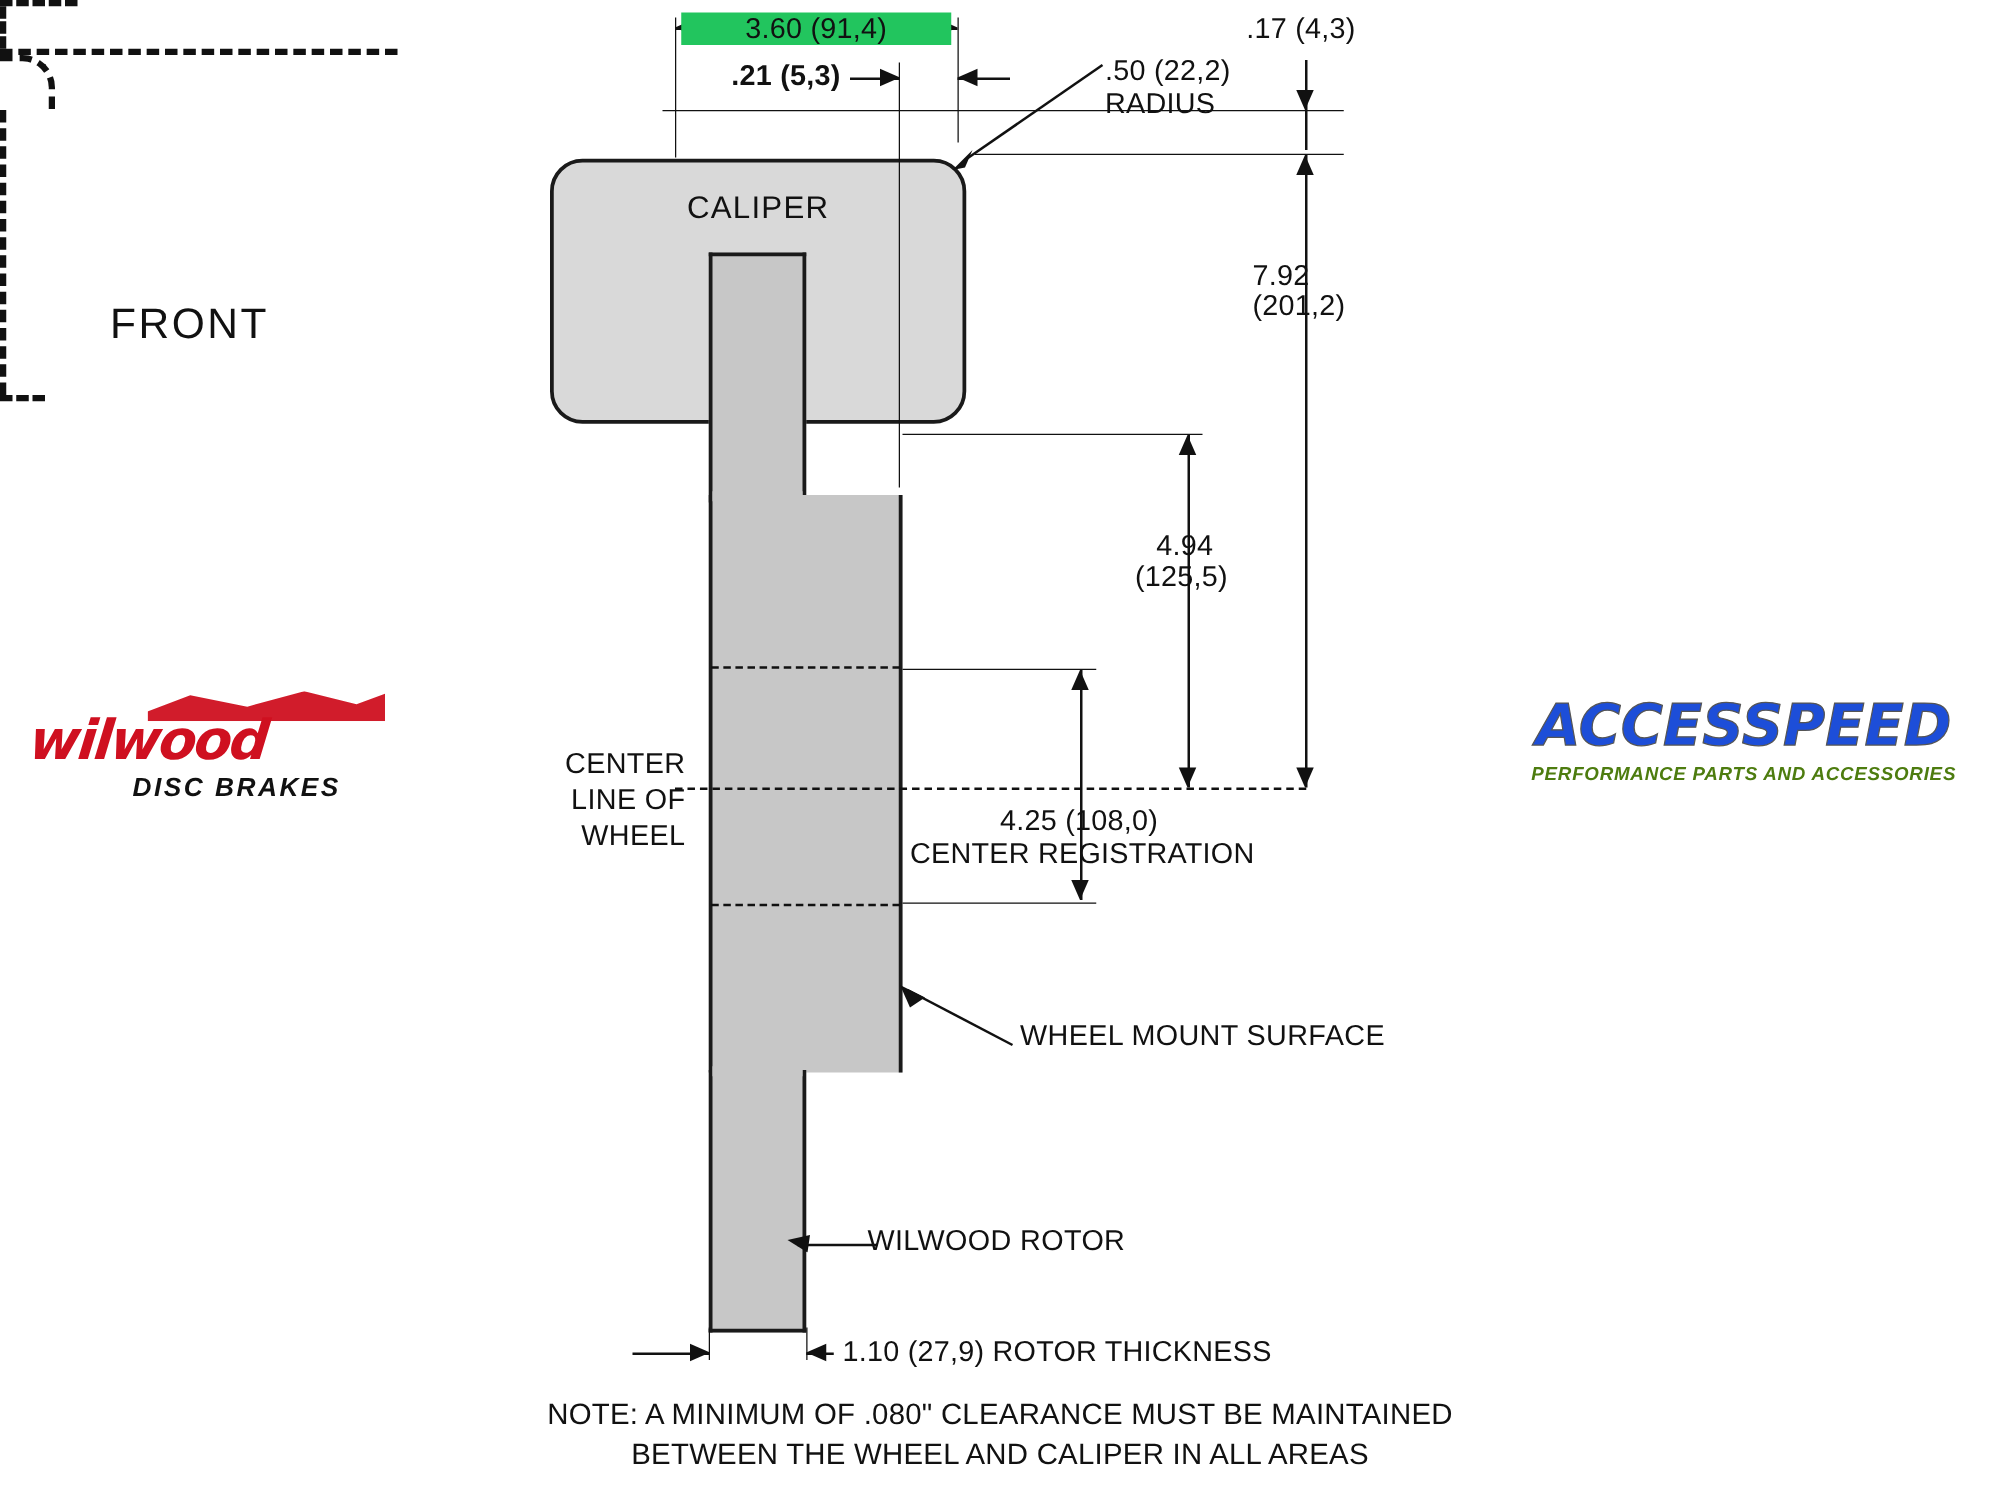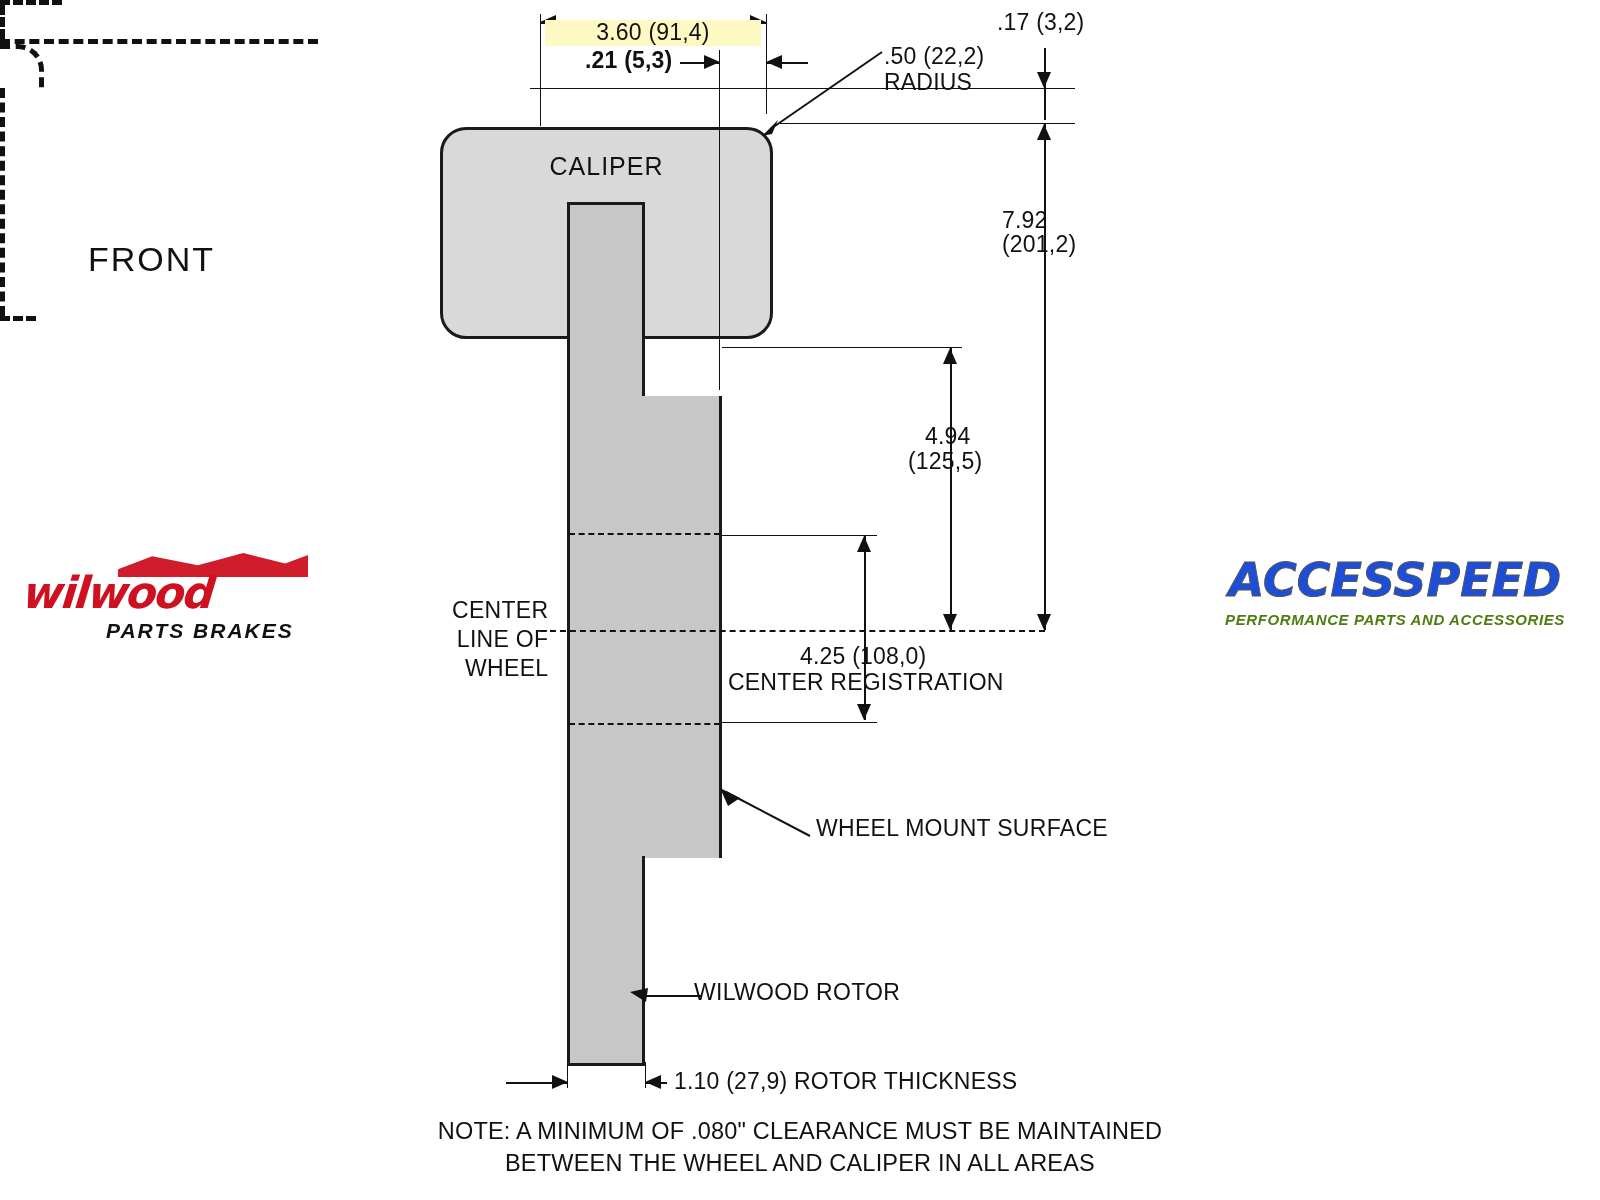--- a/index.html
+++ b/index.html
@@ -260,34 +260,34 @@
   <div class="shape" style="left:570px; top:853px; width:72px; height:8px; background:#c7c7c7;"></div>
 
   <div class="dashline" style="left:569px; top:533px; width:151px;"></div>
   <div class="dashline" style="left:569px; top:723px; width:151px;"></div>
 
   <div class="vline thin" style="left:540px; top:14px; height:112px;"></div>
   <div class="vline thin" style="left:766px; top:14px; height:100px;"></div>
   <div class="hline" style="left:540px; top:22px; width:226px;"></div>
   <div class="arr arr-l" style="left:540px; top:15px;"></div>
   <div class="arr arr-r" style="left:750px; top:15px;"></div>
-  <div class="lbl dim center" style="left:545px; top:20px; width:216px; background:#fef9c3;">3.60 (91,4)</div>
+  <div class="lbl dim center" style="left:545px; top:10px; width:216px; background:#22c55e;">3.60 (91,4)</div>
 
   <div class="vline thin" style="left:719px; top:50px; height:340px;"></div>
   <div class="hline" style="left:680px; top:62px; width:40px;"></div>
   <div class="hline" style="left:766px; top:62px; width:42px;"></div>
   <div class="arr arr-r" style="left:704px; top:55px;"></div>
   <div class="arr arr-l" style="left:766px; top:55px;"></div>
   <div class="lbl dim" style="left:585px; top:48px;font-weight:bold;">.21 (5,3)</div>
 
   <div class="hline thin" style="left:530px; top:88px; width:545px;"></div>
   <div class="hline thin" style="left:780px; top:123px; width:295px;"></div>
   <div class="vline" style="left:1044px; top:48px; height:72px;"></div>
   <div class="arr arr-d" style="left:1037px; top:72px;"></div>
-  <div class="lbl dim" style="left:997px; top:10px;">.17 (3,2)</div>
+  <div class="lbl dim" style="left:997px; top:10px;">.17 (4,3)</div>
 
   <div class="lbl dim" style="left:884px; top:44px;">.50 (22,2)</div>
   <div class="lbl dim" style="left:884px; top:70px;">RADIUS</div>
   <svg style="position:absolute; left:756px; top:44px; width:140px; height:100px;">
     <line x1="126" y1="8" x2="16" y2="84" stroke="#111" stroke-width="2"></line>
     <polygon points="6,92 22,76 16,90" fill="#111"></polygon>
   </svg>
 
   <div class="vline" style="left:1044px; top:124px; height:506px;"></div>
   <div class="arr arr-u" style="left:1037px; top:124px;"></div>
@@ -336,21 +336,21 @@
   <div class="arr arr-r" style="left:552px; top:1075px;"></div>
   <div class="arr arr-l" style="left:645px; top:1075px;"></div>
   <div class="lbl dim" style="left:674px; top:1069px;">1.10 (27,9) ROTOR THICKNESS</div>
 
   <div class="lbl note" style="left:300px; top:1118px; width:1000px;">NOTE: A MINIMUM OF .080" CLEARANCE MUST BE MAINTAINED</div>
   <div class="lbl note" style="left:300px; top:1150px; width:1000px;">BETWEEN THE WHEEL AND CALIPER IN ALL AREAS</div>
 
   <div id="wilwood-logo">
     <div id="wilwood-swoosh"></div>
     <div id="wilwood-word">wilwood</div>
-    <div id="wilwood-sub">PARTS BRAKES</div>
+    <div id="wilwood-sub">DISC BRAKES</div>
   </div>
 
   <div id="accesspeed-logo">
     <div id="accesspeed-word">ACCESSPEED</div>
     <div id="accesspeed-sub">PERFORMANCE PARTS AND ACCESSORIES</div>
   </div>
 
 </div>
 
 </body></html>

